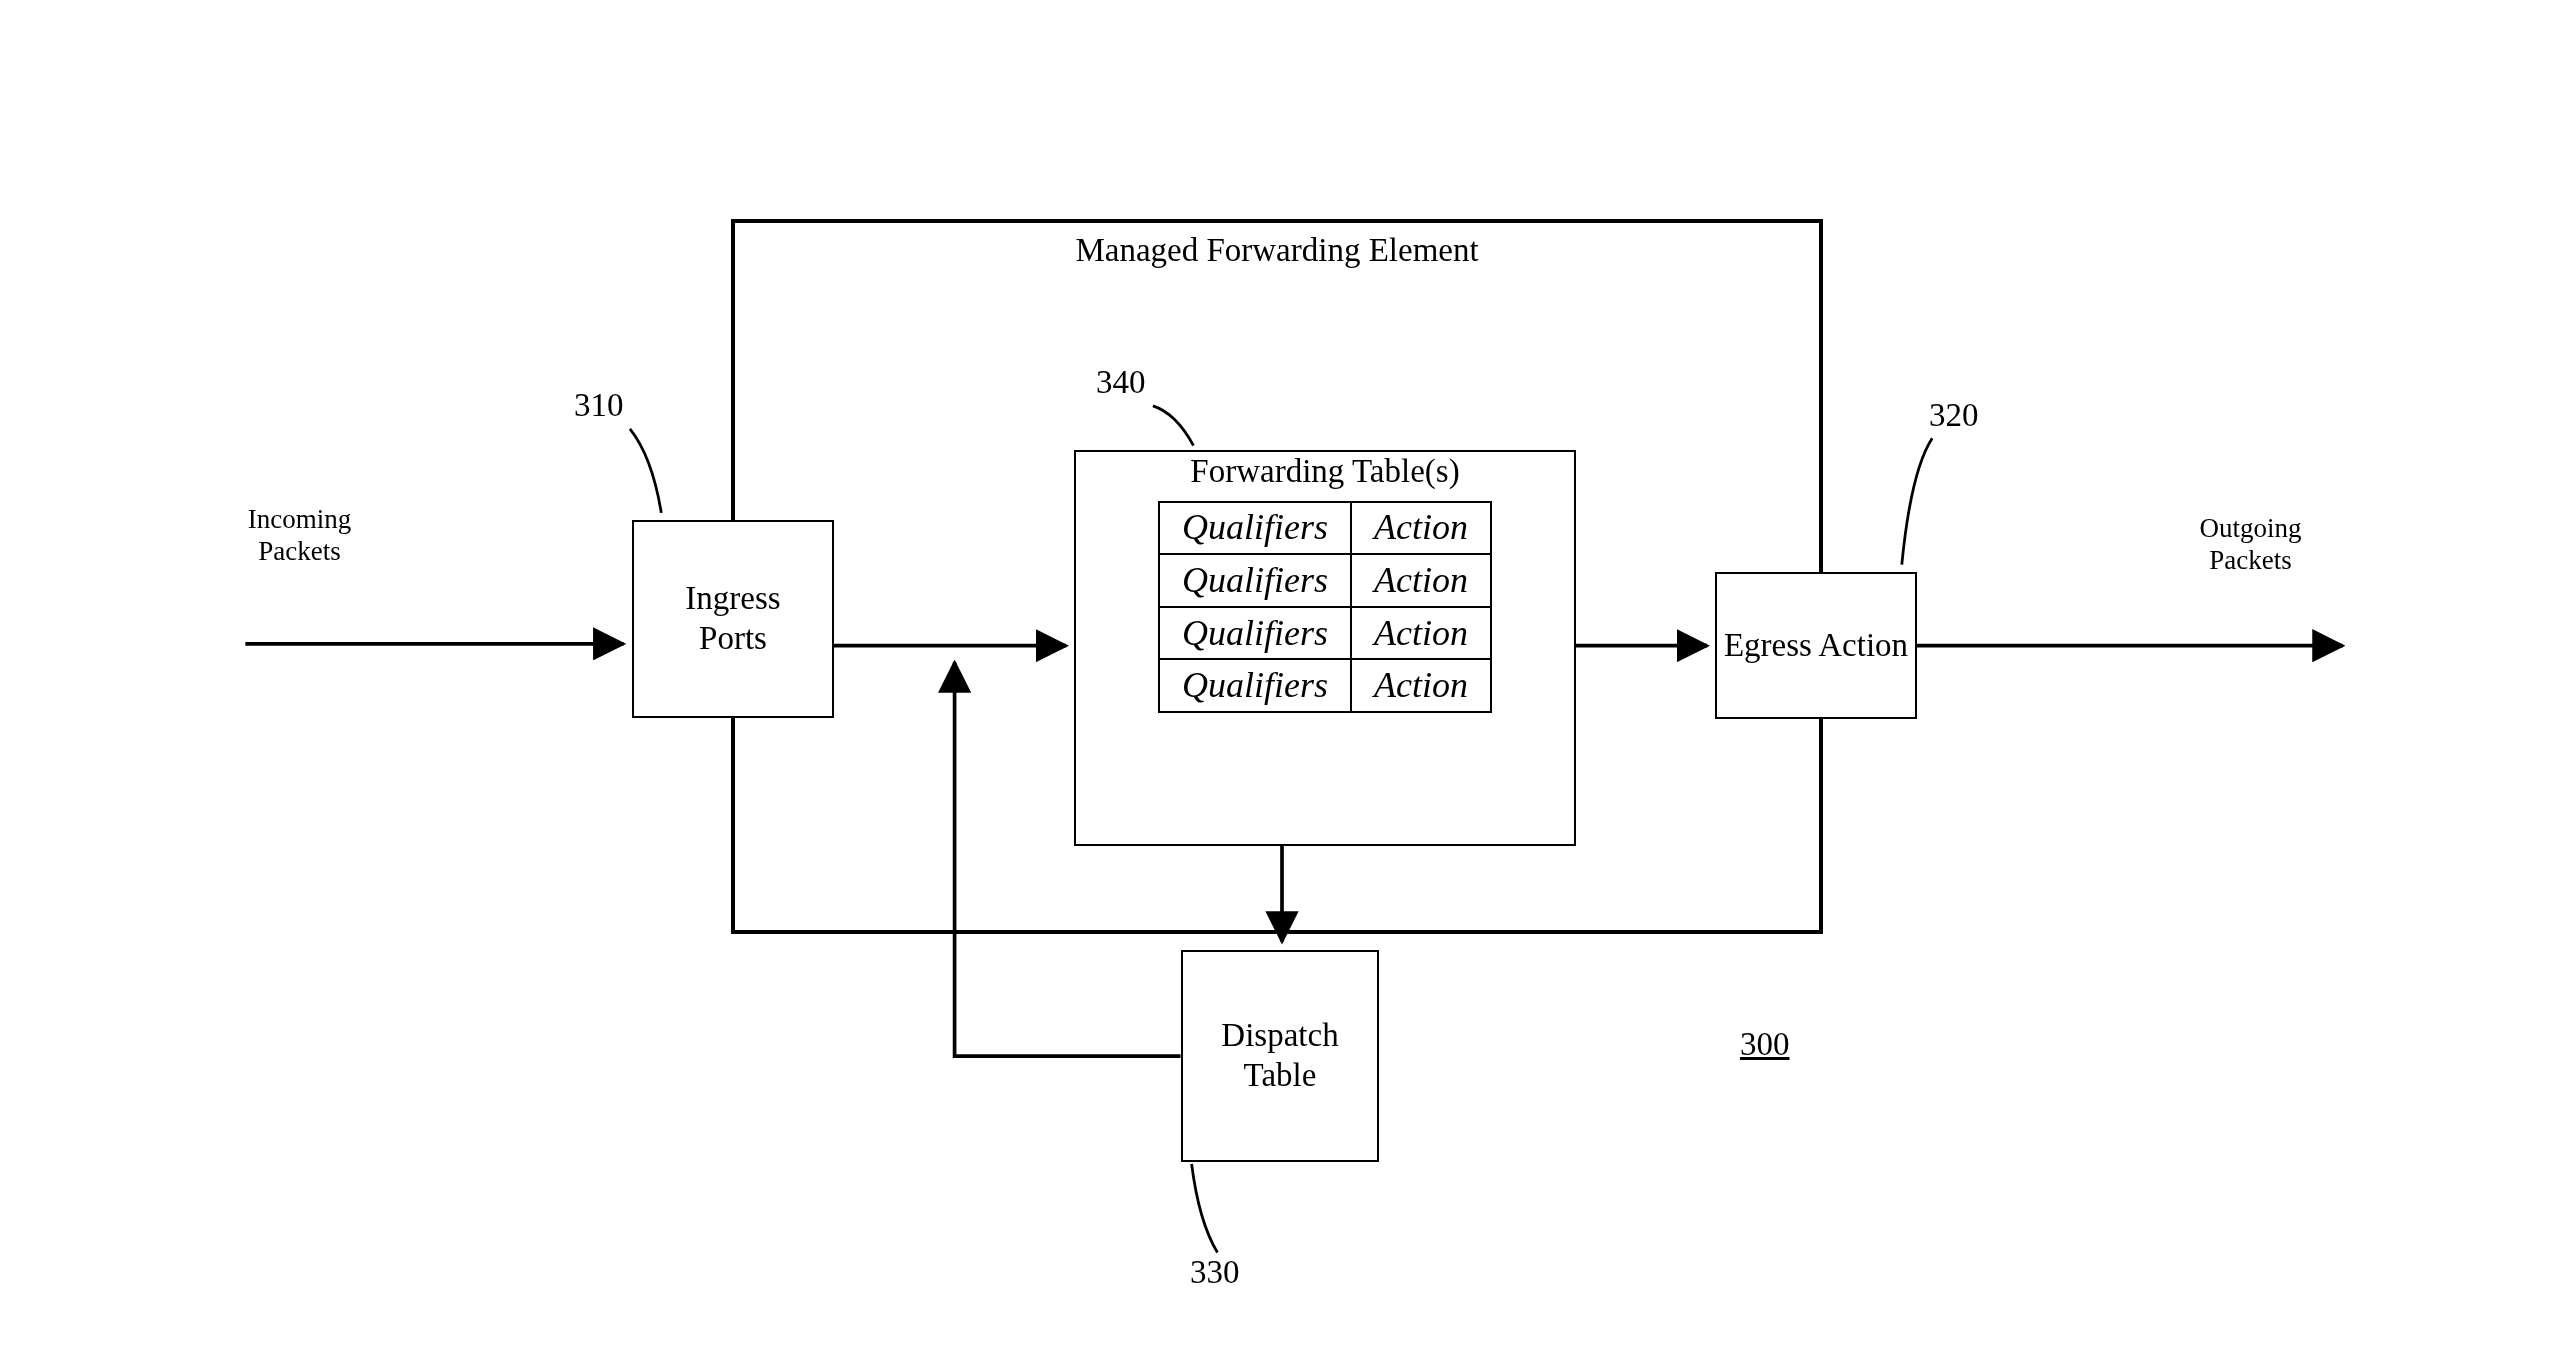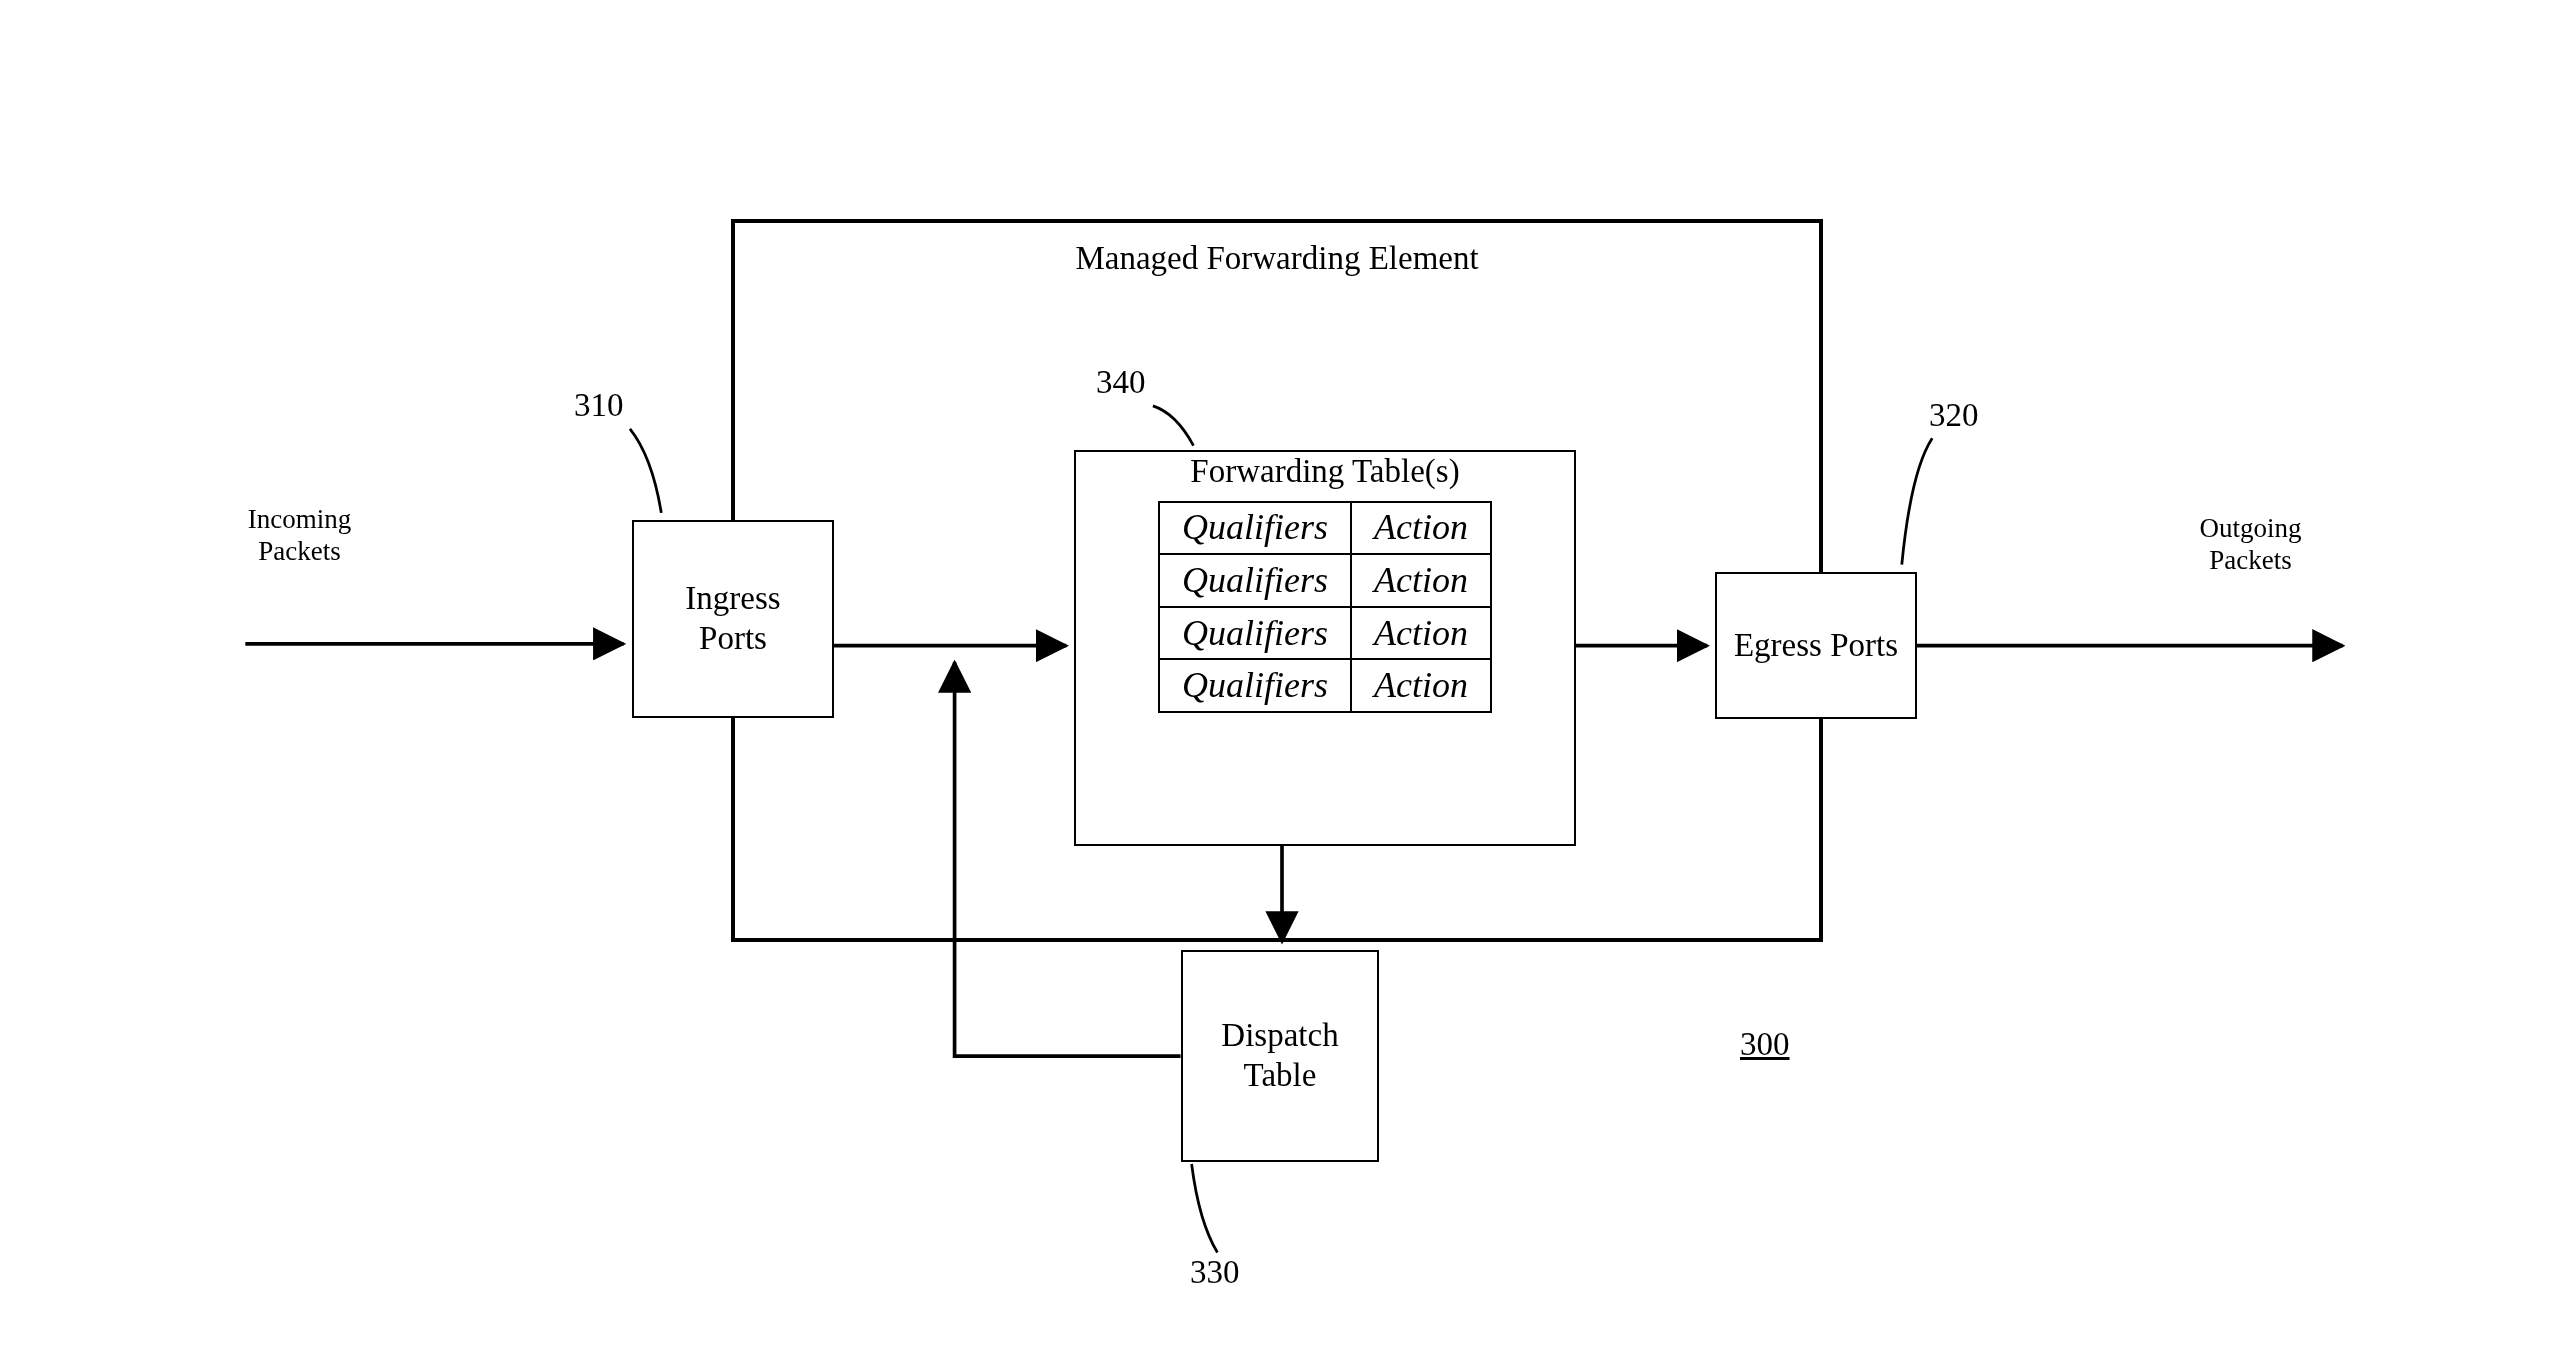--- a/index.html
+++ b/index.html
@@ -66,31 +66,31 @@
     position: absolute;
     left: 0;
     top: 0;
   }
 </style>
 </head>
 <body>
 
 <div class="canvas">
 
-  <div class="box mfe-box" style="left:731px; top:219px; width:1084px; height:699px; align-items:flex-start; padding-top:16px;">
+  <div class="box mfe-box" style="left:731px; top:219px; width:1084px; height:699px; align-items:flex-start; padding-top:8px;">
     <span>Managed Forwarding Element</span>
   </div>
 
   <div class="box" style="left:632px; top:520px; width:198px; height:194px; white-space:pre-line;">
     <span>Ingress
 Ports</span>
   </div>
 
   <div class="box" style="left:1715px; top:572px; width:198px; height:143px;">
-    <span>Egress Ports</span>
+    <span>Egress Action</span>
   </div>
 
   <div class="box" style="left:1074px; top:450px; width:498px; height:392px; padding-top:0; align-items:flex-start;">
     <div class="ft-wrap">
       <div class="ft-title">Forwarding Table(s)</div>
       <table class="ft">
         <tbody>
             <tr>
           <td>Qualifiers</td>
           <td>Action</td>

